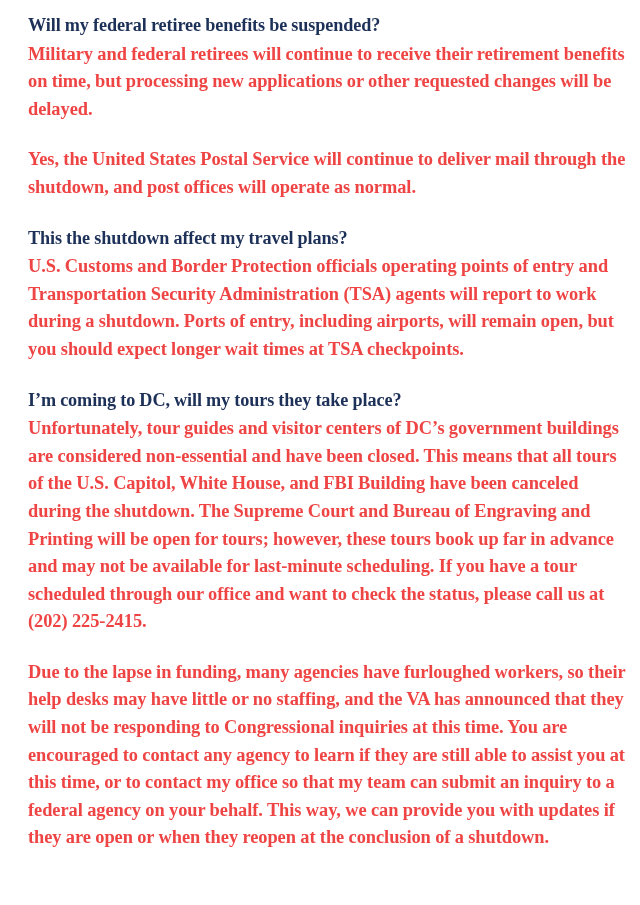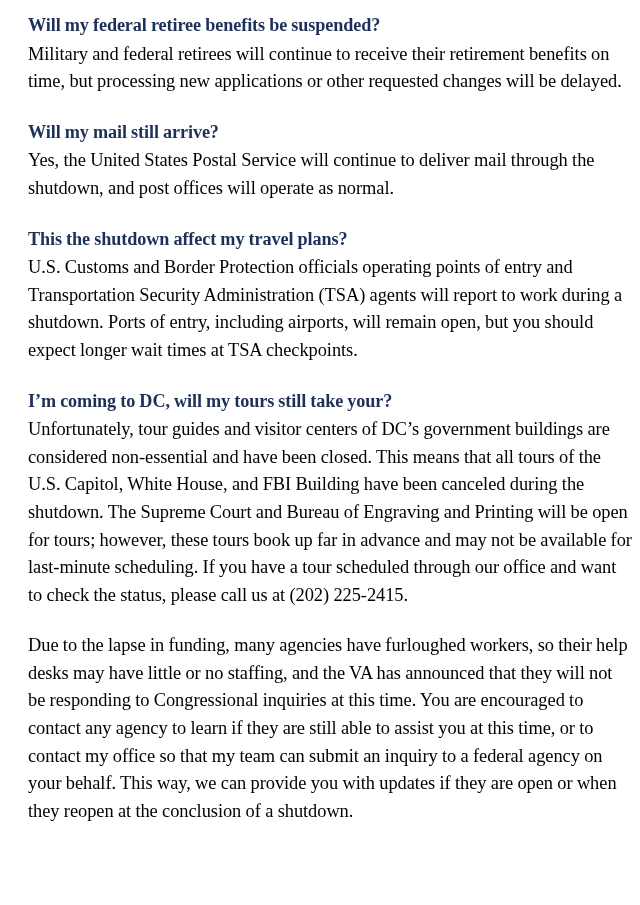--- a/index.html
+++ b/index.html
@@ -32,48 +32,47 @@
     line-height: 27.6px;
     font-weight: bold;
     color: #1c3058;
     letter-spacing: -0.1px;
     word-spacing: -0.3px;
   }
   .faq-answer {
     margin: 0;
     font-size: 18.4px;
     line-height: 27.6px;
-    font-weight: normal;
-    color: #000000;
+    font-weight: bold;
+    color: #ef4444;
     letter-spacing: -0.05px;
     word-spacing: -0.2px;
   }
 </style>
 </head>
 <body>
 
 <div class="page">
 
   <div class="faq-section">
     <p class="faq-question">Will my federal retiree benefits be suspended?</p>
     <p class="faq-answer">Military and federal retirees will continue to receive their retirement benefits on time, but processing new applications or other requested changes will be delayed.</p>
   </div>
 
   <div class="faq-section">
-    <p class="faq-question">Will my mail still arrive?</p>
     <p class="faq-answer">Yes, the United States Postal Service will continue to deliver mail through the shutdown, and post offices will operate as normal.</p>
   </div>
 
   <div class="faq-section">
     <p class="faq-question">This the shutdown affect my travel plans?</p>
     <p class="faq-answer">U.S. Customs and Border Protection officials operating points of entry and Transportation Security Administration (TSA) agents will report to work during a shutdown. Ports of entry, including airports, will remain open, but you should expect longer wait times at TSA checkpoints.</p>
   </div>
 
   <div class="faq-section">
-    <p class="faq-question">I’m coming to DC, will my tours still take your?</p>
+    <p class="faq-question">I’m coming to DC, will my tours they take place?</p>
     <p class="faq-answer">Unfortunately, tour guides and visitor centers of DC’s government buildings are considered non-essential and have been closed. This means that all tours of the U.S. Capitol, White House, and FBI Building have been canceled during the shutdown. The Supreme Court and Bureau of Engraving and Printing will be open for tours; however, these tours book up far in advance and may not be available for last-minute scheduling. If you have a tour scheduled through our office and want to check the status, please call us at (202) 225-2415.</p>
   </div>
 
   <div class="faq-section">
     <p class="faq-answer">Due to the lapse in funding, many agencies have furloughed workers, so their help desks may have little or no staffing, and the VA has announced that they will not be responding to Congressional inquiries at this time. You are encouraged to contact any agency to learn if they are still able to assist you at this time, or to contact my office so that my team can submit an inquiry to a federal agency on your behalf. This way, we can provide you with updates if they are open or when they reopen at the conclusion of a shutdown.</p>
   </div>
 
 </div>
 
 </body></html>

